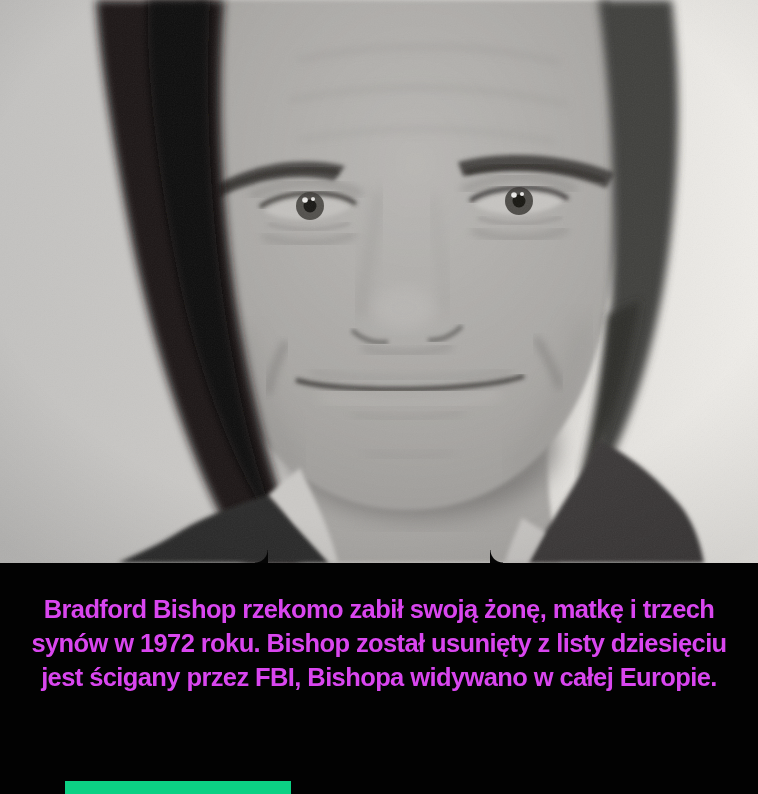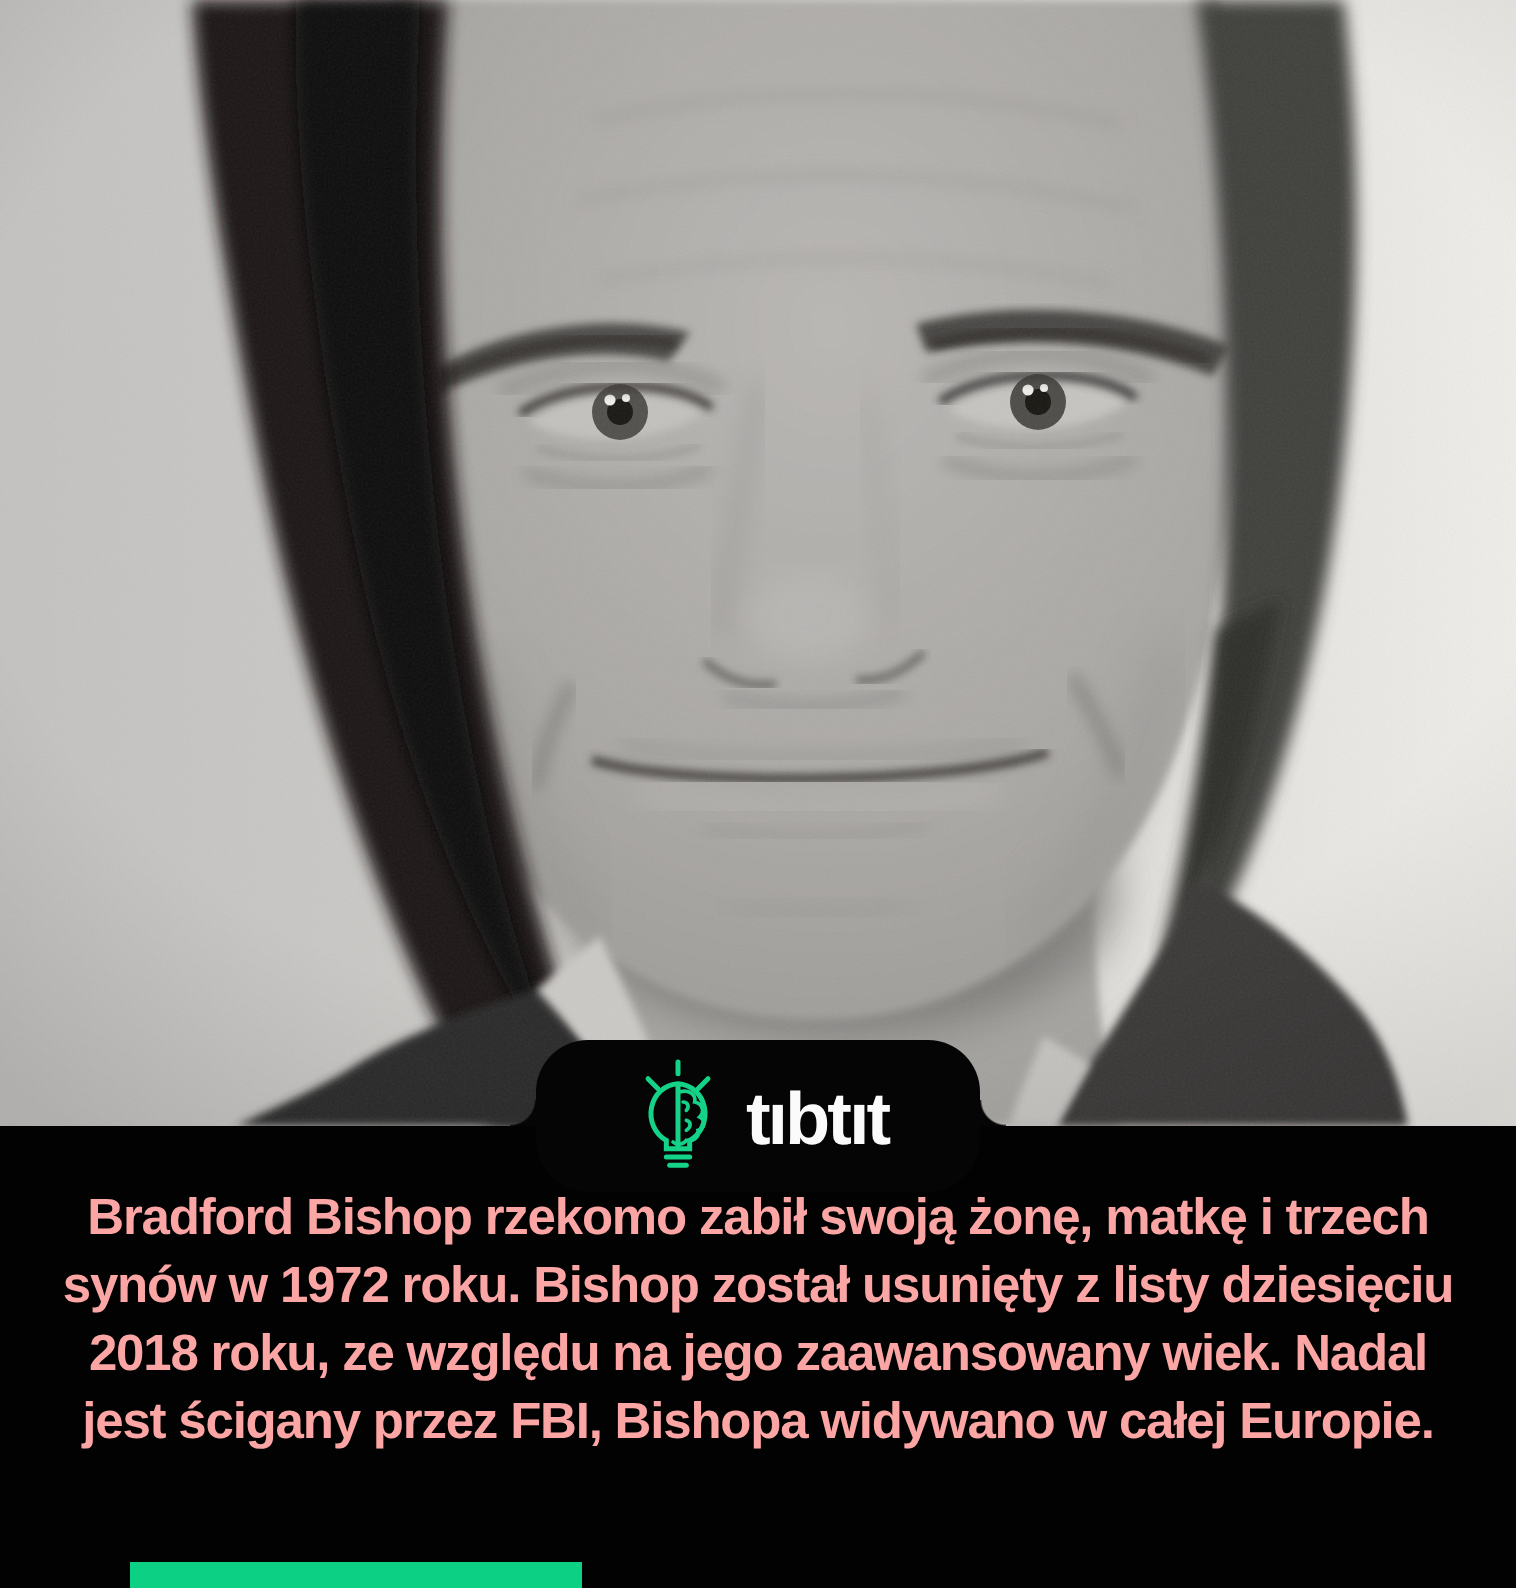--- a/index.html
+++ b/index.html
@@ -23,21 +23,21 @@
     color:#fbfbfb;font-size:37px;font-weight:700;letter-spacing:-1.5px;
     margin-top:4px;
   }
   .panel{
     position:absolute;left:0;top:563px;width:758px;height:231px;
     background:#020202;z-index:1;overflow:hidden;
     padding-top:29px;box-sizing:border-box;
   }
   .cap-line{
     margin:0;white-space:nowrap;text-align:center;
-    color:#fca5a5;font-size:25.5px;font-weight:700;line-height:34px;
+    color:#d946ef;font-size:25.5px;font-weight:700;line-height:34px;
     letter-spacing:-0.6px;
   }
   .progress{
     position:absolute;left:65px;bottom:0;width:226px;height:13px;
     background:var(--bar-green,#0cd184);z-index:4;
   }
 </style>
 </head>
 <body>
 
@@ -153,44 +153,22 @@
       <path d="M528,563 L545,532 C565,502 585,468 598,440 C625,452 655,475 680,505 C692,520 700,540 704,563 Z" fill="#3b3937" filter="url(#f2)"></path>
       <path d="M528,563 L545,532 L522,518 C515,535 508,550 505,563 Z" fill="#c7c5c2" filter="url(#f2)"></path>
 
       <rect x="0" y="0" width="758" height="563" fill="url(#gVig)"></rect>
       <rect x="0" y="0" width="758" height="563" filter="url(#grain)" opacity="0.08"></rect>
     </svg>
   </div>
 
   <div class="fillet left"></div>
   <div class="fillet right"></div>
-  <div class="badge">
-    <span class="logo-icon">
-      <svg width="50" height="60" viewBox="0 0 60 72">
-        <g fill="none" stroke="var(--logo-green,#14d287)" stroke-width="3" stroke-linecap="round">
-          <path d="M12,16 L18,22"></path>
-          <path d="M30,6 L30,13"></path>
-          <path d="M48,16 L42,22"></path>
-          <path d="M30,19 a17,18 0 0 0 -7,34 l0,5 h14 l0,-5 a17,18 0 0 0 -7,-34 z"></path>
-          <path d="M30,20 L30,57"></path>
-          <path d="M23,63 h14"></path>
-          <path d="M25,68 h10"></path>
-        </g>
-        <g fill="none" stroke="var(--logo-green,#14d287)" stroke-width="2.2" stroke-linecap="round">
-          <path d="M31,24 c6,-2 10,2 9,6 c5,1 6,6 3,9 c4,2 3,7 -1,8 c1,4 -3,7 -7,6 c-2,3 -6,3 -8,1"></path>
-          <path d="M33,30 c3,0 4,3 2,5"></path>
-          <path d="M35,41 c3,1 3,4 0,6"></path>
-        </g>
-      </svg>
-    </span>
-    <span class="logo-text">tıbtıt</span>
-  </div>
 
   <div class="panel">
     <p class="cap-line">Bradford Bishop rzekomo zabił swoją żonę, matkę i trzech</p>
     <p class="cap-line">synów w 1972 roku. Bishop został usunięty z listy dziesięciu</p>
-    <p class="cap-line">2018 roku, ze względu na jego zaawansowany wiek. Nadal</p>
     <p class="cap-line">jest ścigany przez FBI, Bishopa widywano w całej Europie.</p>
   </div>
 
   <div class="progress"></div>
 
 </div>
 
 </body></html>

